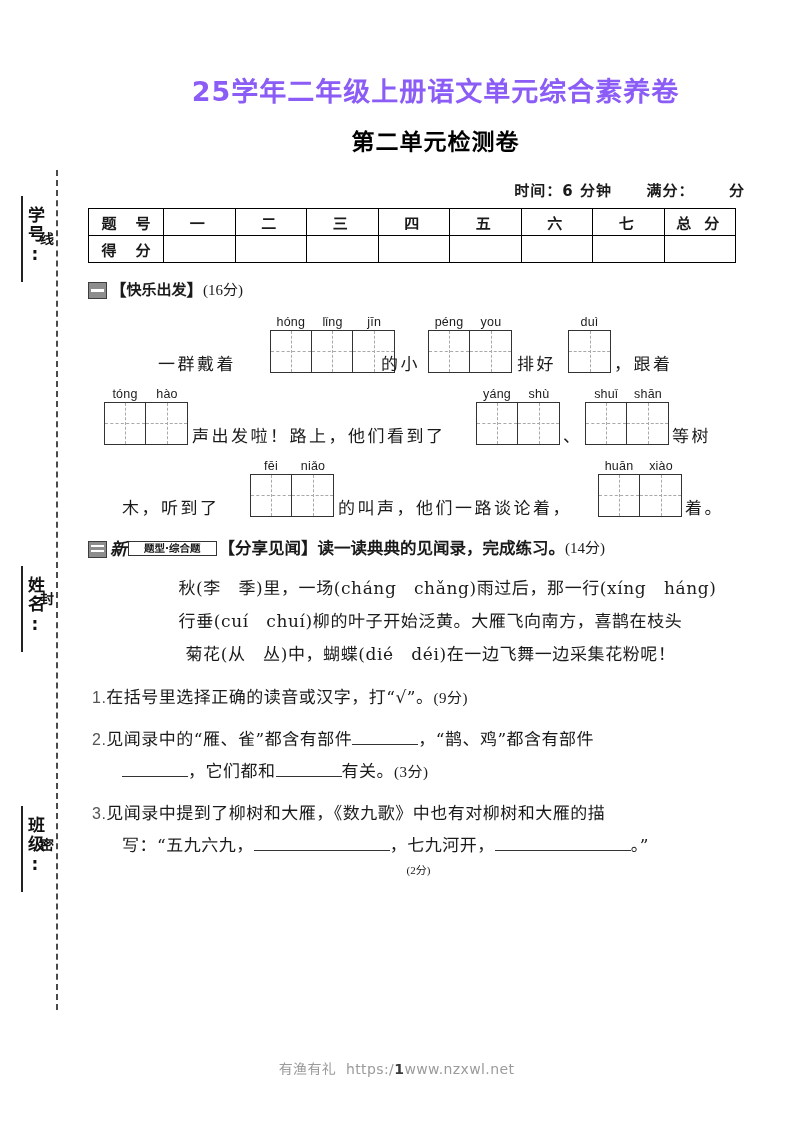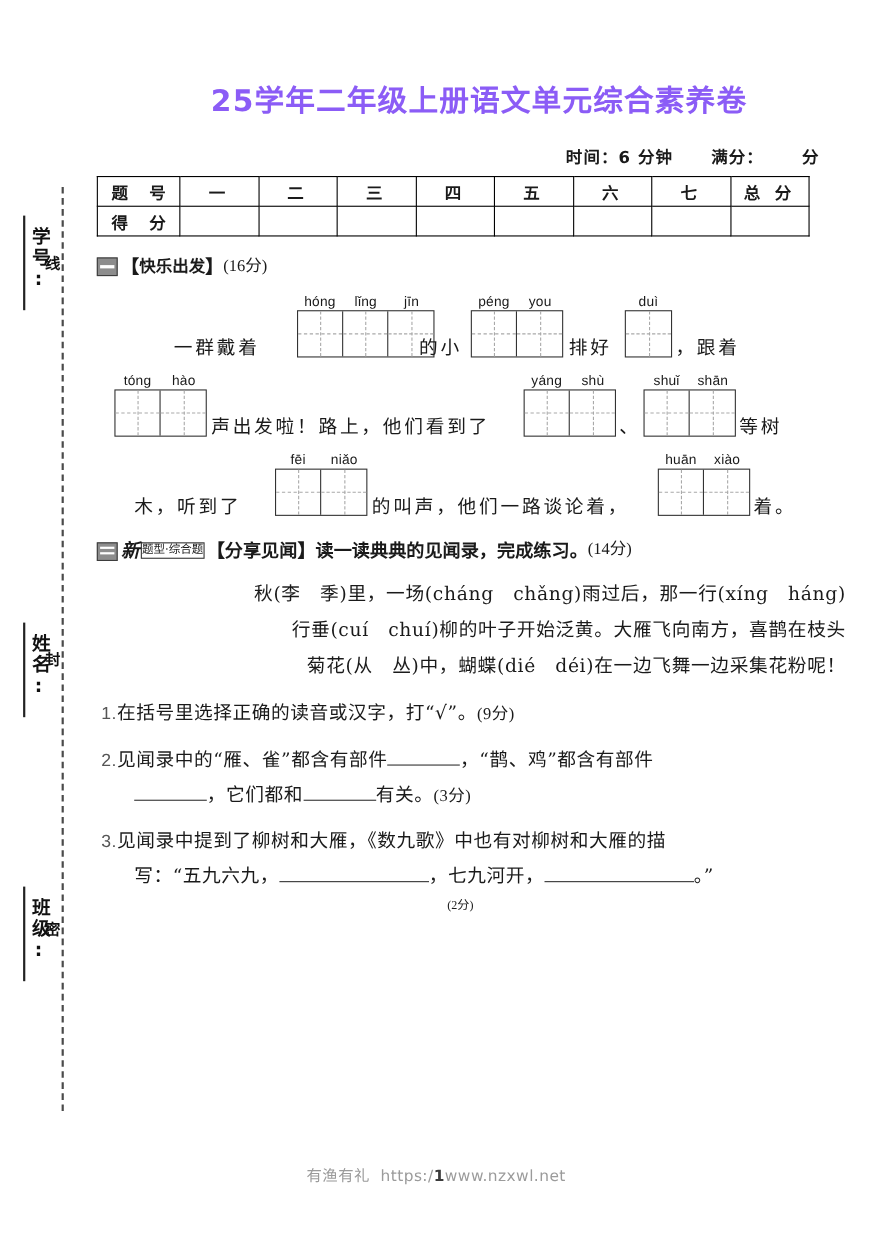--- a/index.html
+++ b/index.html
@@ -157,22 +157,22 @@
   .pts { font-weight: normal; font-size: 15px; font-family: "Liberation Serif", serif; }
 
   .new-tag {
     font-size: 17px; font-weight: bold; font-style: italic;
     margin-right: 1px;
   }
   .type-badge {
     display: inline-block;
     border: 1.4px solid #333;
     font-size: 10.5px;
-    font-weight: normal;
-    padding: 0px 0;
+    font-weight: bold;
+    padding: 0px 15px;
     line-height: 1.25;
     letter-spacing: 0px;
     margin-right: 2px;
     transform: translateY(-1px);
   }
 
   
   .py-row {
     position: relative;
     margin: 10px 0 0 10px;
@@ -223,21 +223,21 @@
     border-left: 1px dashed #a9a9a9;
   }
 
   
   .passage {
     margin: 10px 24px 0 14px;
     font-size: 17px;
     font-family: "DejaVu Serif", "Liberation Serif", serif;
     line-height: 1.95;
     letter-spacing: 0.6px;
-    text-align: right;
+    text-align: center;
   }
   .passage .indent { display: inline-block; width: 34px; }
 
   
   .subq {
     margin: 11px 24px 0 14px;
     font-size: 17px;
     font-family: "DejaVu Serif", "Liberation Serif", serif;
     line-height: 1.85;
     letter-spacing: 0.5px;
@@ -285,20 +285,21 @@
   </div>
 
   <div class="seal-char" style="top:232px;">线</div>
   <div class="seal-char" style="top:592px;">封</div>
   <div class="seal-char" style="top:838px;">密</div>
 </div>
 
 <div class="sheet">
 
   <div class="title-main">25学年二年级上册语文单元综合素养卷</div>
+  <div class="title-sub">第二单元检测卷</div>
 
   <div class="meta-line">
     <span>时间：6 分钟</span>
     <span class="gap"></span>
     <span>满分：</span>
     <span class="gap"></span>
     <span>分</span>
   </div>
 
   <table class="score-table">

